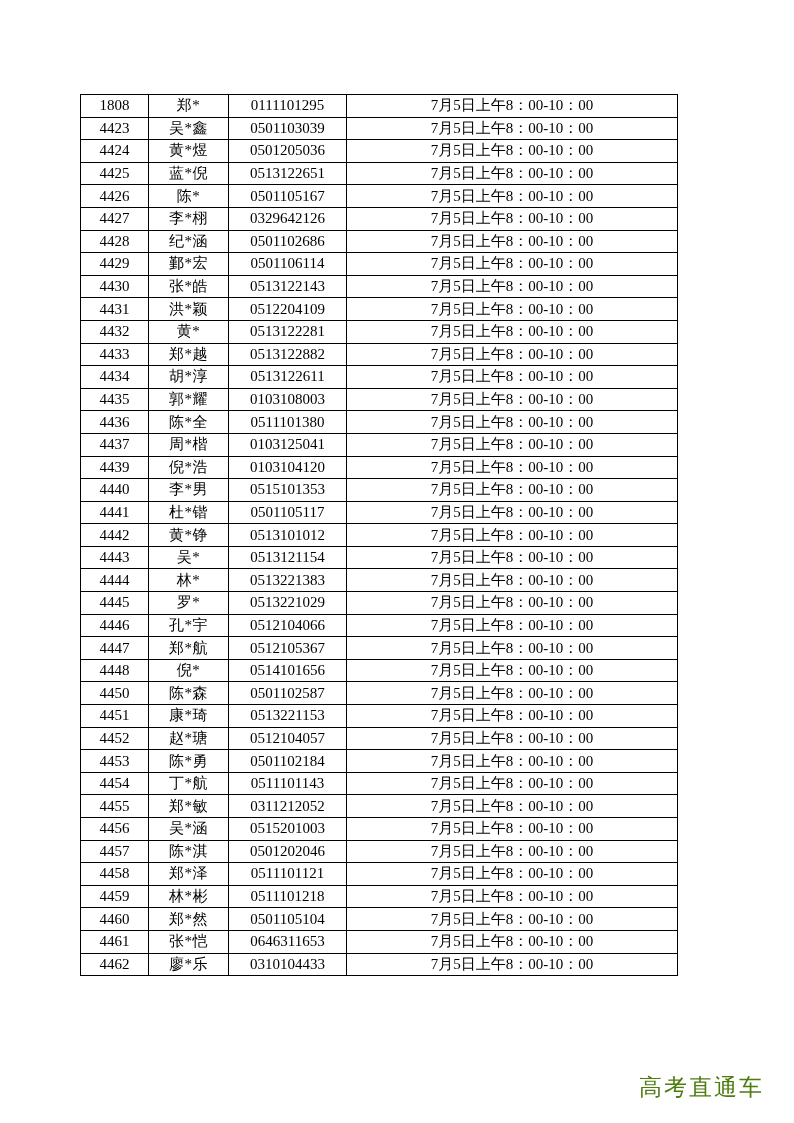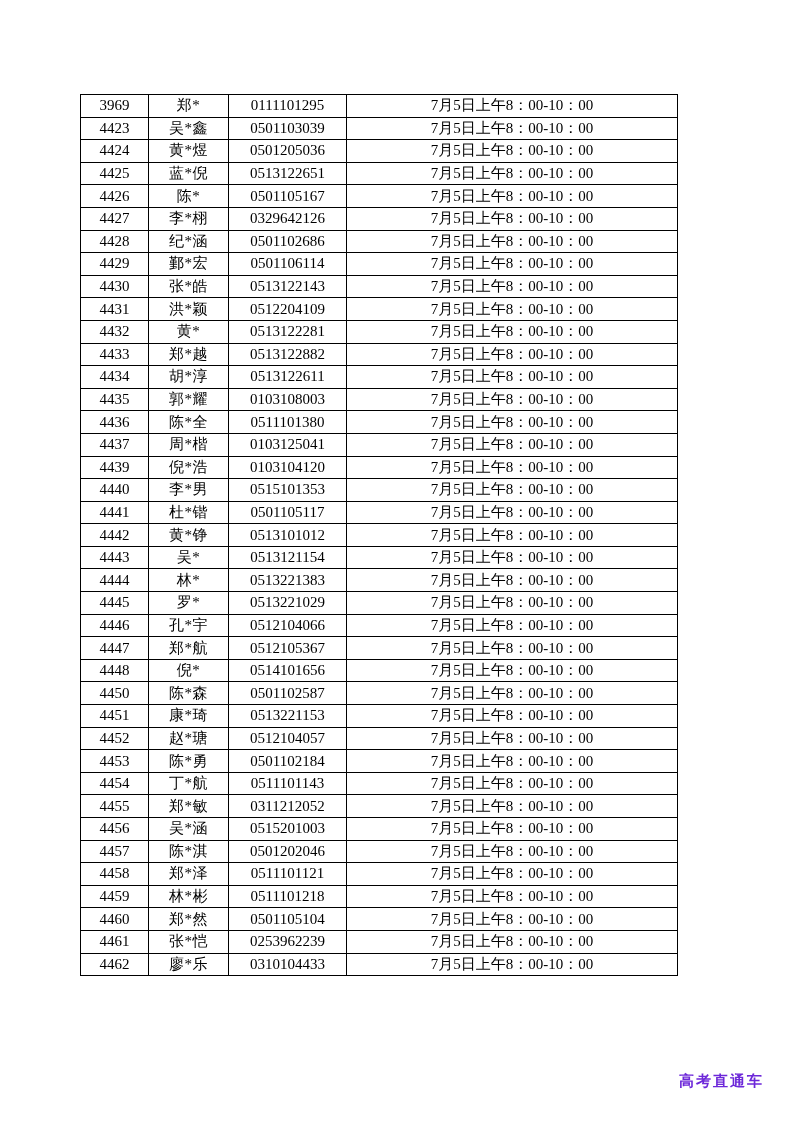--- a/index.html
+++ b/index.html
@@ -39,42 +39,42 @@
     overflow: hidden;
   }
   td.col-no   { font-size: 15px; }
   td.col-name { font-size: 15px; letter-spacing: 0.5px; }
   td.col-code { font-size: 15px; }
   td.col-time { font-size: 15px; margin-left: 28px; }
   .watermark {
     position: absolute;
     right: 30px;
     top: 1072px;
-    font-size: 15px;
-    font-weight: bold;
-    color: #6d28d9;
+    font-size: 23px;
+    font-weight: normal;
+    color: #4d7c0f;
     letter-spacing: 2px;
     font-family: "Liberation Sans", "DejaVu Sans", sans-serif;
   }
 </style>
 </head>
 <body>
 
 <div class="page">
 
   <table class="exam-table">
     <colgroup>
       <col style="width:68px">
       <col style="width:80px">
       <col style="width:118px">
       <col style="width:331px">
     </colgroup>
     <tbody>
         <tr>
-    <td class="col-no">3969</td>
+    <td class="col-no">1808</td>
     <td class="col-name">郑*</td>
     <td class="col-code">0111101295</td>
     <td class="col-time">7月5日上午8：00-10：00</td>
   </tr>
         <tr>
     <td class="col-no">4423</td>
     <td class="col-name">吴*鑫</td>
     <td class="col-code">0501103039</td>
     <td class="col-time">7月5日上午8：00-10：00</td>
   </tr>
@@ -284,21 +284,21 @@
   </tr>
         <tr>
     <td class="col-no">4460</td>
     <td class="col-name">郑*然</td>
     <td class="col-code">0501105104</td>
     <td class="col-time">7月5日上午8：00-10：00</td>
   </tr>
         <tr>
     <td class="col-no">4461</td>
     <td class="col-name">张*恺</td>
-    <td class="col-code">0253962239</td>
+    <td class="col-code">0646311653</td>
     <td class="col-time">7月5日上午8：00-10：00</td>
   </tr>
         <tr>
     <td class="col-no">4462</td>
     <td class="col-name">廖*乐</td>
     <td class="col-code">0310104433</td>
     <td class="col-time">7月5日上午8：00-10：00</td>
   </tr>
       </tbody>
   </table>

